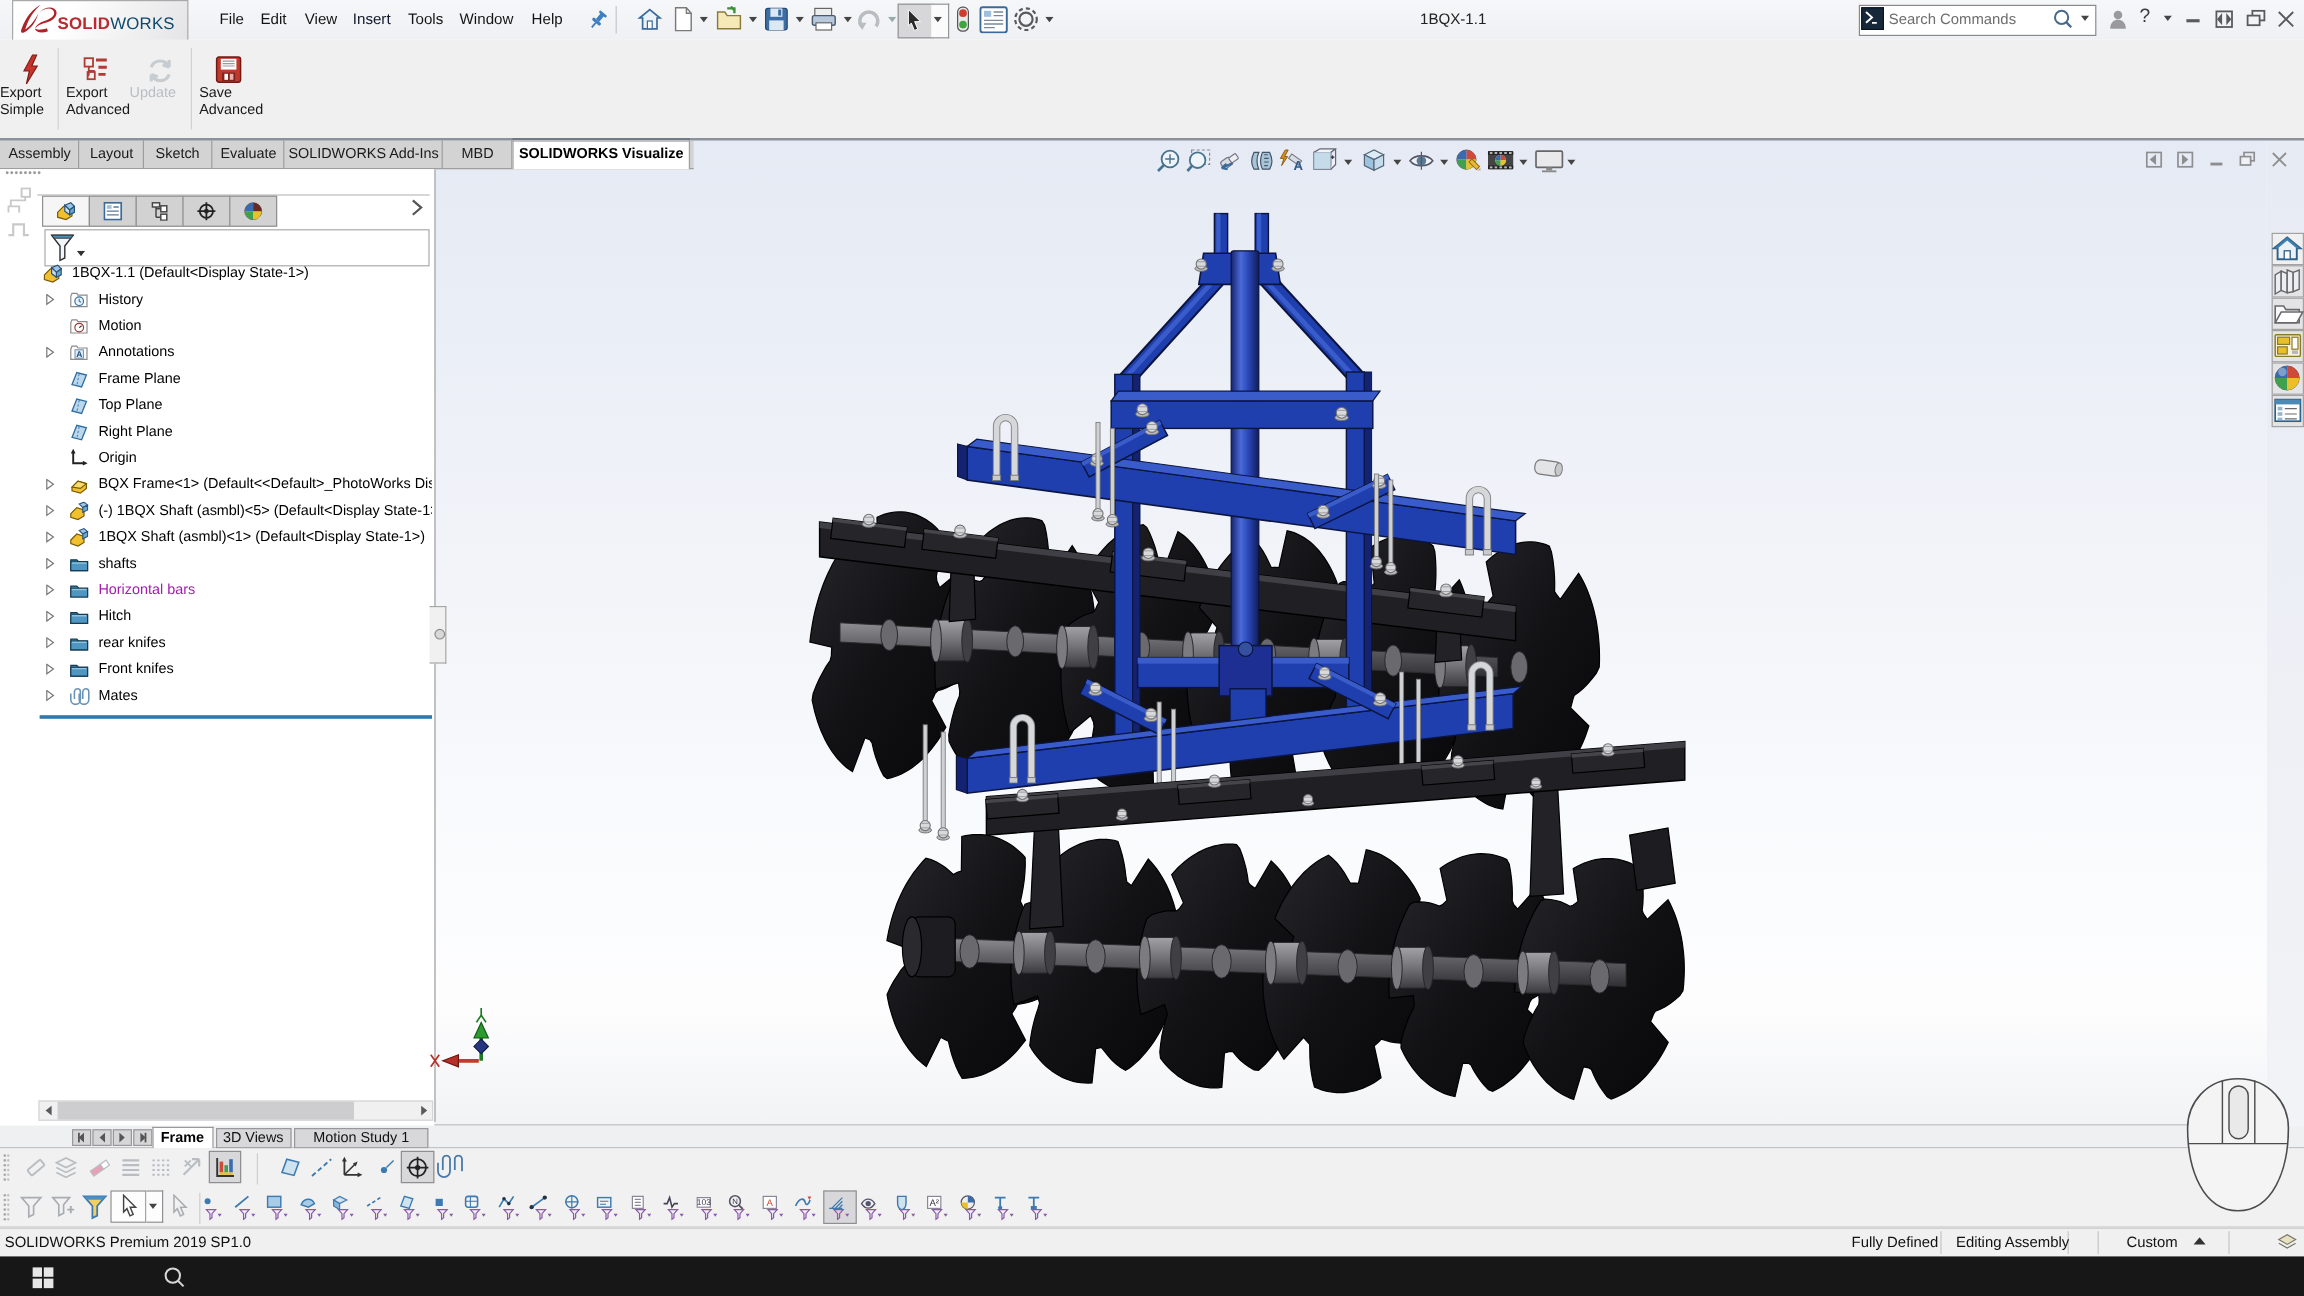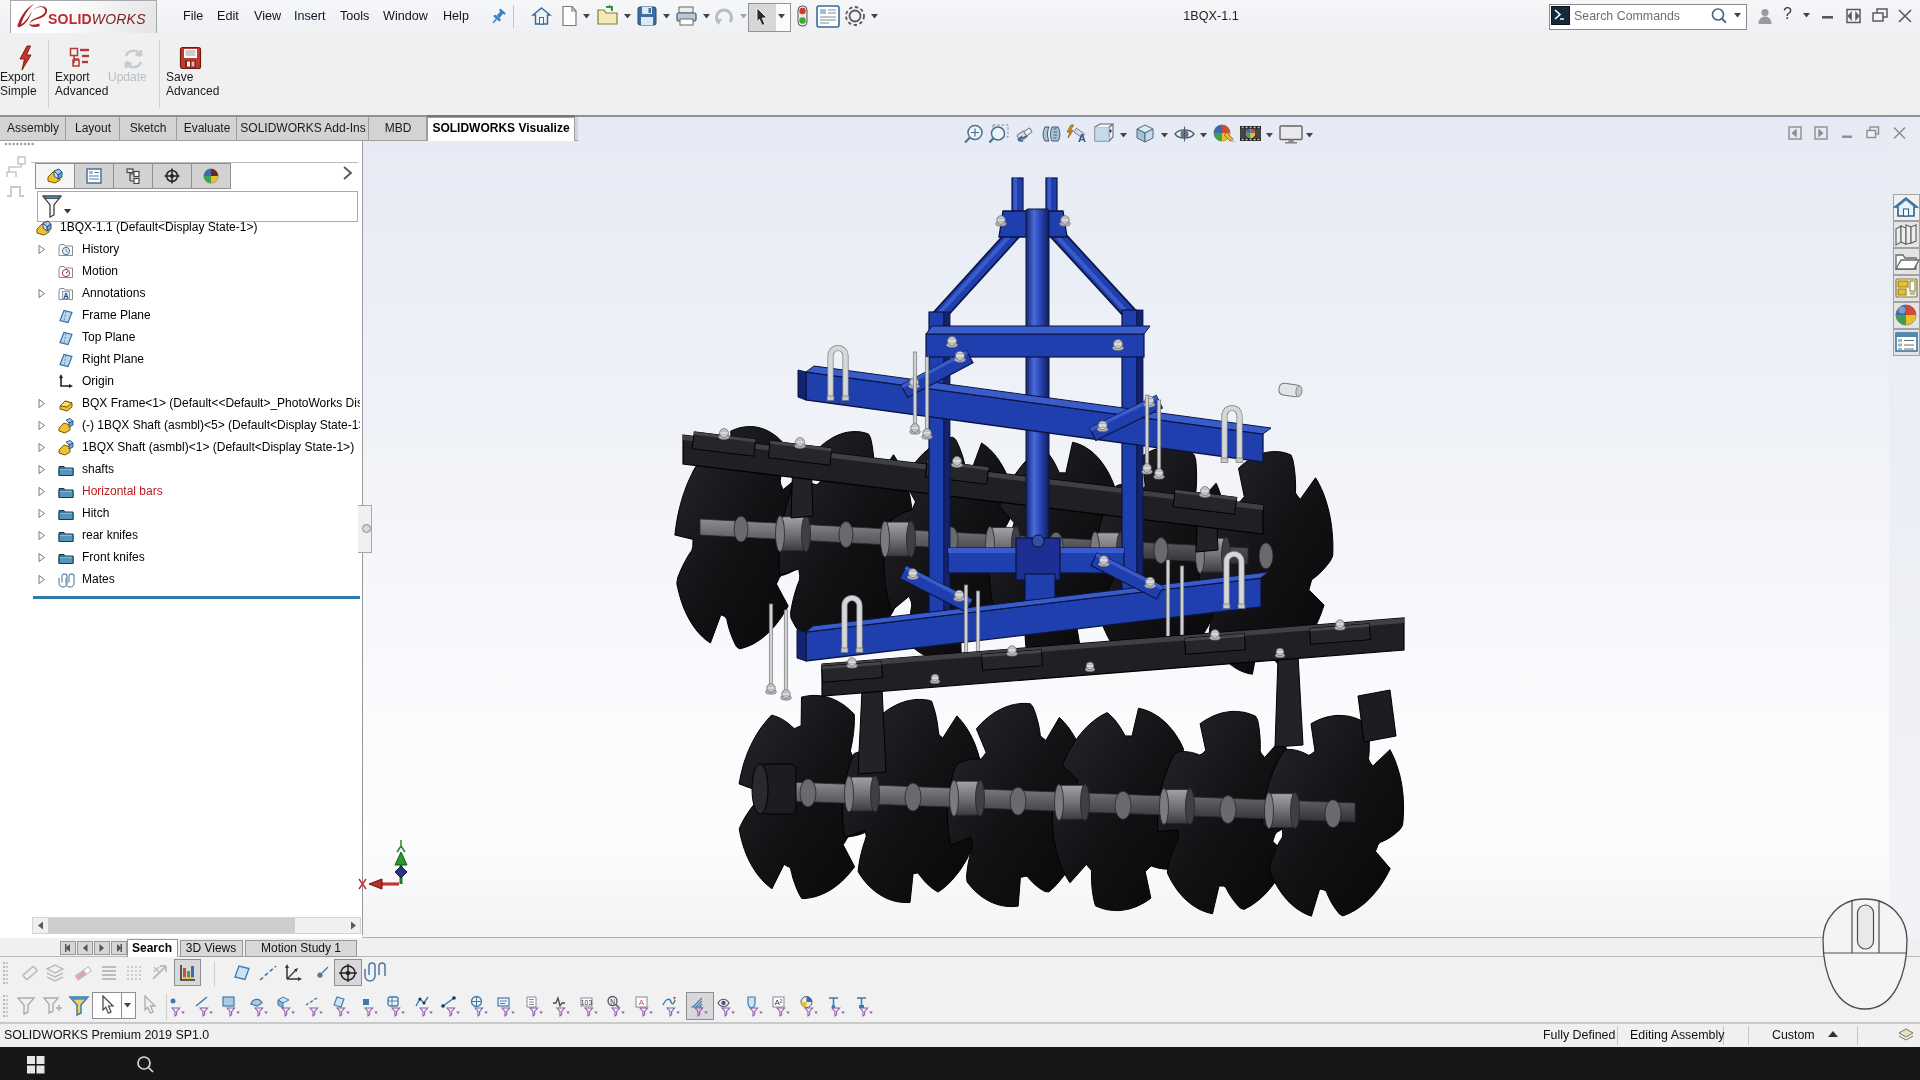--- a/index.html
+++ b/index.html
@@ -1,20 +1,20 @@
 <!DOCTYPE html>
 <html><head><meta charset="utf-8"><style>html,body{margin:0;padding:0;width:1920px;height:1080px;overflow:hidden;font-family:"Liberation Sans",sans-serif;background:#fff}.a{position:absolute}.btxt{font-size:12px;color:#1a1a1a;line-height:13.5px}</style></head><body>
 <div class="a" style="left:0;top:0;width:1920px;height:33px;background:linear-gradient(#f6f7f9,#eef0f3)"></div>
 <div class="a" style="left:10px;top:0;width:145px;height:35px;background:linear-gradient(115deg,#ffffff 30%,#e4e4e6);border:1px solid #a9a9ab"></div>
 <svg class="a" style="left:14px;top:2px" width="36" height="31" viewBox="0 0 36 31">
     <path d="M20 2 C14 5 8 11 4 22 C3 24.5 3.5 26 6 25 C12 22 16 16 18 9 C15 15 11 20 7 22.5 C10 13 15 6 20 2 Z" fill="#ac2328"></path>
     <path d="M19 8 C24 4 30 4 31 8 C32 11 28 14 23 15.5 C19 16.8 16 19 15 22 C17 19.5 20 18 24 17 C30 15.5 34 11.5 33 7.5 C31.5 2.5 23 3.5 19 8 Z" fill="#ac2328"></path>
     <path d="M15 22 C16 25 21 26 26 24 L25 21.5 C21 23 17 23 15 22 Z" fill="#ac2328"></path>
   </svg>
-<div class="a" style="left:48px;top:11px;font-size:14px;font-weight:bold;color:#bb2a31;letter-spacing:0.2px">SOLID<span style="font-weight:normal;font-style:italic;color:#7f1d1d">WORKS</span></div>
+<div class="a" style="left:48px;top:11px;font-size:14px;font-weight:bold;color:#bb2a31;letter-spacing:0.2px">SOLID<span style="font-weight:normal;color:#0c4a6e">WORKS</span></div>
 <div class="a" style="left:183px;top:9px;font-size:12.6px;color:#141414">File</div>
 <div class="a" style="left:217px;top:9px;font-size:12.6px;color:#141414">Edit</div>
 <div class="a" style="left:254px;top:9px;font-size:12.6px;color:#141414">View</div>
 <div class="a" style="left:294px;top:9px;font-size:12.6px;color:#0f172a">Insert</div>
 <div class="a" style="left:340px;top:9px;font-size:12.6px;color:#141414">Tools</div>
 <div class="a" style="left:383px;top:9px;font-size:12.6px;color:#141414">Window</div>
 <div class="a" style="left:443px;top:9px;font-size:12.6px;color:#141414">Help</div>
 <svg class="a" style="left:489px;top:8px" width="18" height="18">
     <g transform="rotate(40 9 9)">
       <rect x="7.2" y="2" width="3.6" height="7" fill="#3e7fc1"></rect>
@@ -753,21 +753,21 @@
   </svg>
 <div class="a" style="left:82px;top:462px;font-size:12px;color:#000;white-space:nowrap;overflow:hidden;max-width:278px">shafts</div>
 <svg class="a" style="left:38px;top:487px" width="8" height="10">
     <polygon points="1,0.5 6.5,4.5 1,8.5" fill="#fff" stroke="#787878" stroke-width="1"></polygon>
   </svg>
 <svg class="a" style="left:58px;top:484px" width="16" height="16">
     <path d="M1 4.5 L6 4.5 L7.5 6 L15 6 L15 13.5 L1 13.5 Z" fill="#2e7196" stroke="#173c52" stroke-width="1"></path>
     <path d="M1 6.5 L15 6.5 L15 13.5 L1 13.5 Z" fill="#4f97c0" stroke="#173c52" stroke-width="1"></path>
     <path d="M1.8 7.2 L14.2 7.2" stroke="#8ec4e0" stroke-width="1.2"></path>
   </svg>
-<div class="a" style="left:82px;top:484px;font-size:12px;color:#b91c1c;white-space:nowrap;overflow:hidden;max-width:278px">Horizontal bars</div>
+<div class="a" style="left:82px;top:484px;font-size:12px;color:#a21caf;white-space:nowrap;overflow:hidden;max-width:278px">Horizontal bars</div>
 <svg class="a" style="left:38px;top:509px" width="8" height="10">
     <polygon points="1,0.5 6.5,4.5 1,8.5" fill="#fff" stroke="#787878" stroke-width="1"></polygon>
   </svg>
 <svg class="a" style="left:58px;top:506px" width="16" height="16">
     <path d="M1 4.5 L6 4.5 L7.5 6 L15 6 L15 13.5 L1 13.5 Z" fill="#2e7196" stroke="#173c52" stroke-width="1"></path>
     <path d="M1 6.5 L15 6.5 L15 13.5 L1 13.5 Z" fill="#4f97c0" stroke="#173c52" stroke-width="1"></path>
     <path d="M1.8 7.2 L14.2 7.2" stroke="#8ec4e0" stroke-width="1.2"></path>
   </svg>
 <div class="a" style="left:82px;top:506px;font-size:12px;color:#000;white-space:nowrap;overflow:hidden;max-width:278px">Hitch</div>
 <svg class="a" style="left:38px;top:531px" width="8" height="10">
@@ -824,21 +824,21 @@
 <div class="a" style="left:94px;top:941px;width:16px;height:14px;background:#d6d6d8;border:1px solid #98989a;box-sizing:border-box"></div>
 <svg class="a" style="left:98px;top:943px" width="8" height="10">
     <polygon points="1.5,1 1.5,9 6,5" fill="#555"></polygon>
   </svg>
 <div class="a" style="left:111px;top:941px;width:16px;height:14px;background:#d6d6d8;border:1px solid #98989a;box-sizing:border-box"></div>
 <svg class="a" style="left:115px;top:943px" width="8" height="10">
     <polygon points="2,1 2,9 6.5,5" fill="#555"></polygon>
     <rect x="5.5" y="1" width="1.5" height="8" fill="#555"></rect>
   </svg>
 <div class="a" style="left:127px;top:939px;width:51px;height:18px;background:#fff;border:1px solid #98989a;border-bottom:none;box-sizing:border-box"></div>
-<div class="a" style="left:152px;top:941px;transform:translateX(-50%);font-size:12px;font-weight:bold;color:#000">Search</div>
+<div class="a" style="left:152px;top:941px;transform:translateX(-50%);font-size:12px;font-weight:bold;color:#000">Frame</div>
 <div class="a" style="left:180px;top:940px;width:63px;height:17px;background:#d8d8da;border:1px solid #98989a;box-sizing:border-box"></div>
 <div class="a" style="left:211px;top:941px;transform:translateX(-50%);font-size:12px;color:#111">3D Views</div>
 <div class="a" style="left:245px;top:940px;width:112px;height:17px;background:#d8d8da;border:1px solid #98989a;box-sizing:border-box"></div>
 <div class="a" style="left:301px;top:941px;transform:translateX(-50%);font-size:12px;color:#111">Motion Study 1</div>
 <div class="a" style="left:0;top:957px;width:1920px;height:66px;background:#f1f1f1;border-bottom:1px solid #c8c8ca;box-sizing:border-box"></div>
 <svg class="a" style="left:2px;top:961px" width="6" height="26">
     <circle cx="2" cy="2" r="1.1" fill="#aaa"></circle>
     <circle cx="5" cy="2" r="1.1" fill="#c2c2c4"></circle>
     <circle cx="2" cy="6" r="1.1" fill="#aaa"></circle>
     <circle cx="5" cy="6" r="1.1" fill="#c2c2c4"></circle>

